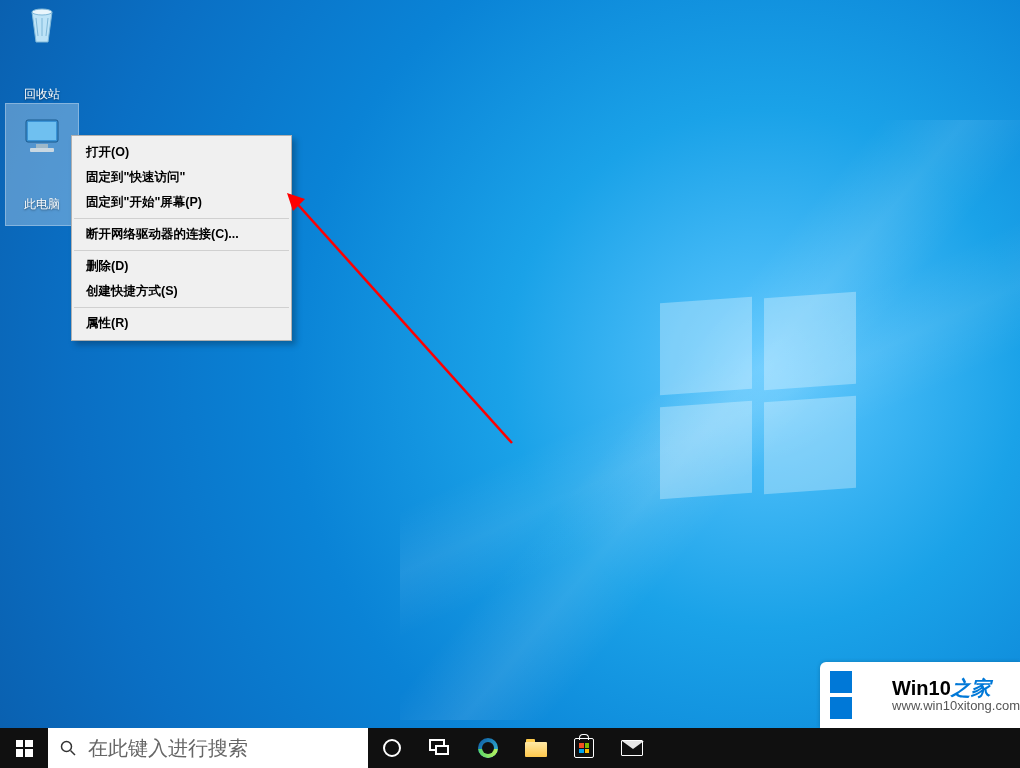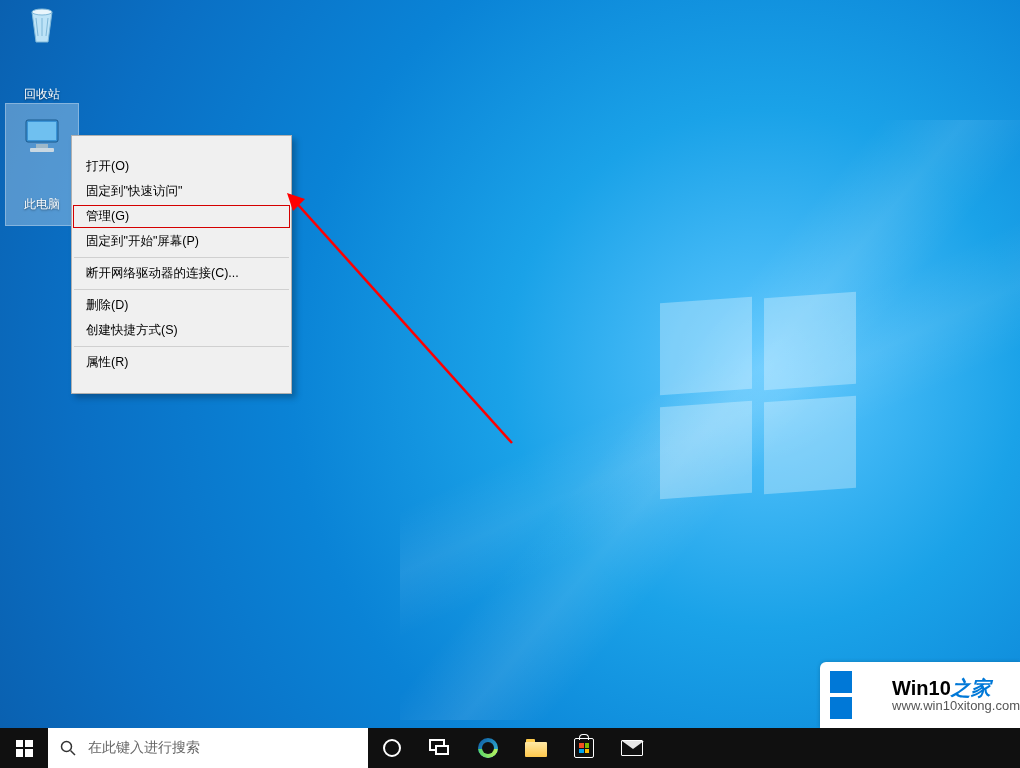--- a/index.html
+++ b/index.html
@@ -35,21 +35,22 @@
   #recycle { left: 6px; top: 6px; }
   #thispc  { left: 6px; top: 104px; padding: 12px 0; }
 
   .recycle-svg { width: 48px; height: 40px; }
   .pc-svg { width: 48px; height: 40px; }
 
   
   .ctxmenu {
     position: absolute; left: 71px; top: 135px; width: 221px;
     background: #f2f2f2; border: 1px solid #b0b0b0; box-shadow: 4px 4px 6px rgba(0,0,0,0.25);
-    padding: 18px 0;
+    padding: 4px 0;
+    font-weight: bold;
   }
   .ctxmenu .item { padding: 4px 14px; font-size: 12.5px; color: #000; background:#fff0; }
   .ctxmenu .item.hl { outline: 1.5px solid #d40000; outline-offset: -2px; }
   .ctxmenu .sep { height: 1px; background: #d0d0d0; margin: 3px 2px; }
   .ctxmenu { background: #f0f0f0; }
   .ctxmenu .item { background: transparent; }
 
   
   .arrow {
     position: absolute; left: 282px; top: 193px; width: 260px; height: 260px; pointer-events:none;
@@ -72,21 +73,21 @@
   .watermark .t1 .zh { color:#0078d7; font-style: italic; }
   .watermark .t2 { font-size: 13px; color:#555; }
 
   
   .taskbar { position:absolute; left:0; right:0; bottom:0; height:40px; background:#101010; display:flex; align-items:center; }
   .tb-start { width:48px; height:40px; display:flex; align-items:center; justify-content:center; }
   .winicon { width:17px; height:17px; display:grid; grid-template-columns:1fr 1fr; grid-template-rows:1fr 1fr; gap:1.5px; }
   .winicon div { background:#fff; }
   .tb-search { width:320px; height:40px; background:#fff; display:flex; align-items:center; }
   .tb-search .sicon { width:40px; display:flex; align-items:center; justify-content:center; color:#333; }
-  .tb-search .stext { font-size:14px; color:#666; }
+  .tb-search .stext { font-size:20px; color:#666; }
   .tb-item { width:48px; height:40px; display:flex; align-items:center; justify-content:center; color:#fff; }
   .tb-spacer { flex:1; }
 
   .circle-icon { width:18px; height:18px; border:2px solid #fff; border-radius:50%; }
   .taskview { width:22px; height:18px; position:relative; }
   .taskview .r1 { position:absolute; left:0; top:0; width:16px; height:12px; border:2px solid #fff; }
   .taskview .r2 { position:absolute; left:6px; top:6px; width:14px; height:10px; border:2px solid #fff; background:#101010; }
   .edge { width:20px; height:20px; border-radius:50%; background: linear-gradient(135deg, #0c59a4 0%, #39c1d7 100%); position:relative; overflow:hidden; }
   .edge::after { content:""; position:absolute; width:12px; height:12px; background:#101010; border-radius:50%; top:4px; left:4px; }
   .edge::before { content:""; position:absolute; width:20px; height:9px; background:linear-gradient(90deg,#54d66b,#baf25e); bottom:0; left:0; border-radius: 0 0 10px 10px; }
@@ -133,21 +134,20 @@
         <rect x="18" y="28" width="12" height="4" fill="#9db8c9"></rect>
         <rect x="12" y="32" width="24" height="4" rx="1" fill="#c9d8e2"></rect>
       </svg>
     </div>
     <div class="lbl">此电脑</div>
   </div>
 
   <div class="ctxmenu">
     <div class="item">打开(O)</div>
     <div class="item">固定到"快速访问"</div>
-    <div class="item hl">管理(G)</div>
     <div class="item">固定到"开始"屏幕(P)</div>
     <div class="sep"></div>
     <div class="item">断开网络驱动器的连接(C)...</div>
     <div class="sep"></div>
     <div class="item">删除(D)</div>
     <div class="item">创建快捷方式(S)</div>
     <div class="sep"></div>
     <div class="item">属性(R)</div>
   </div>
 

